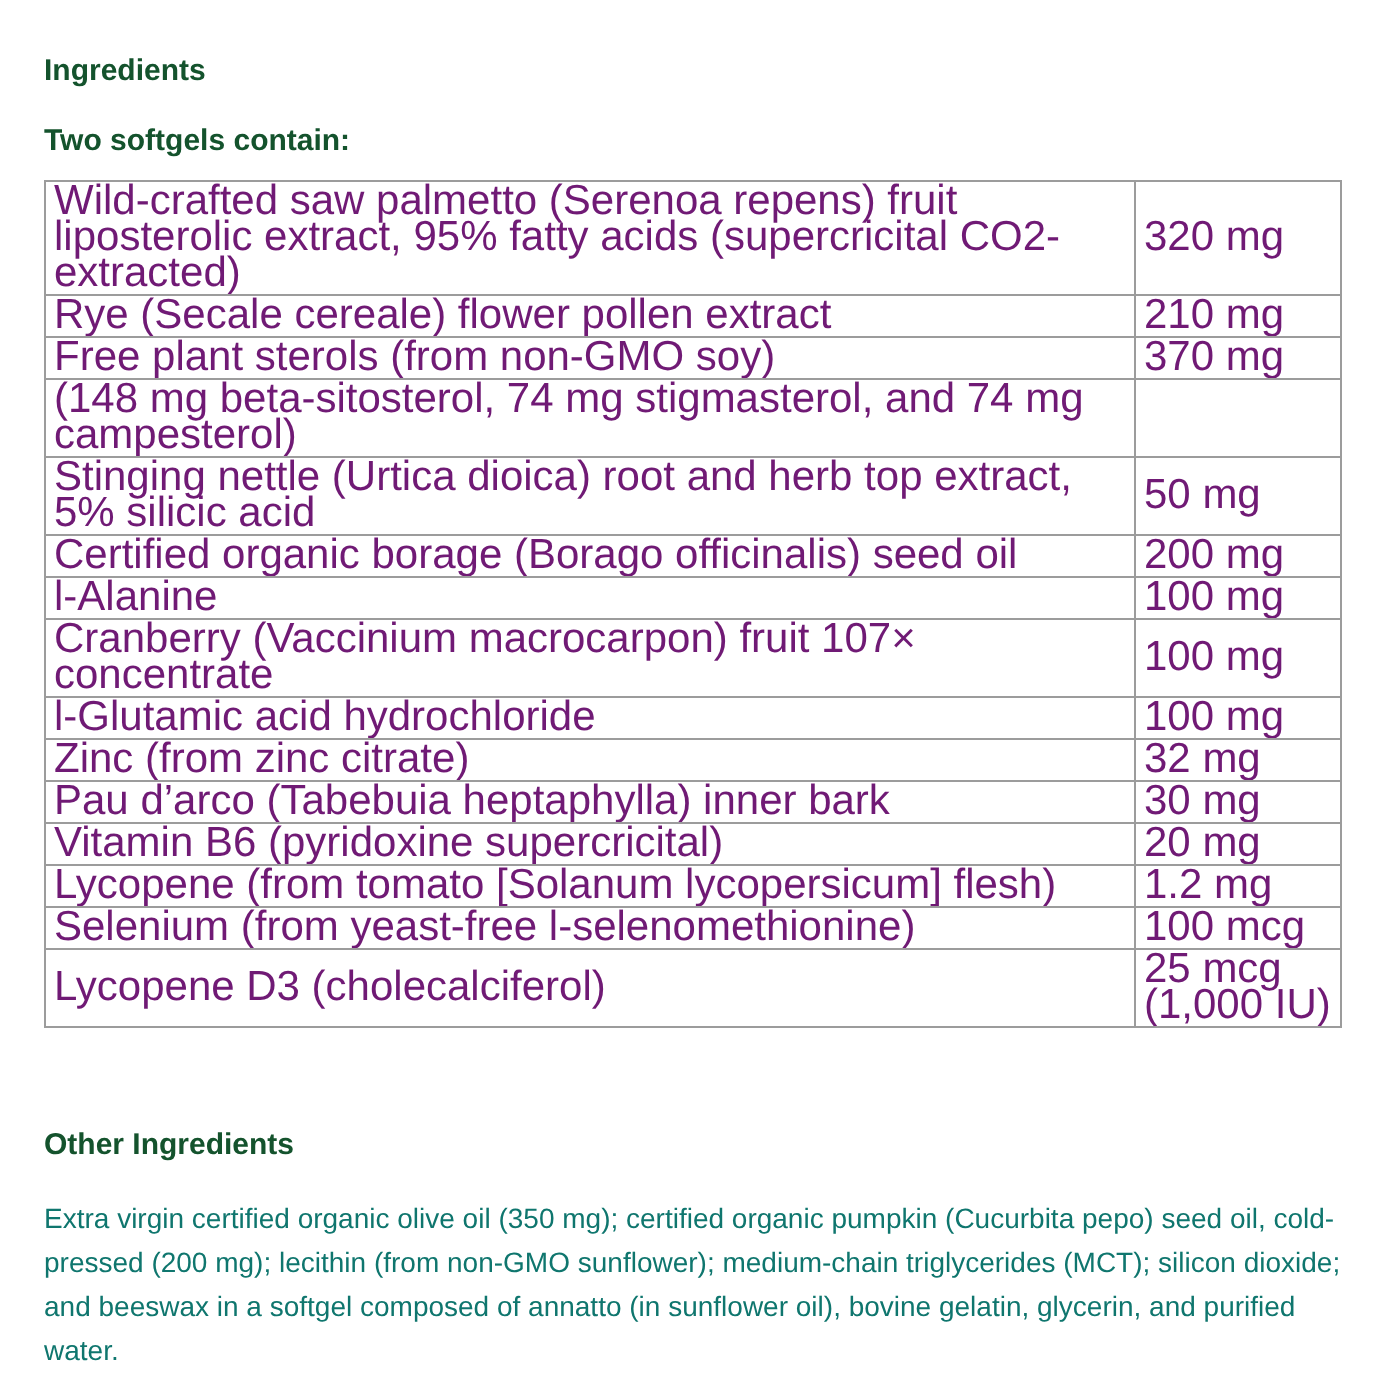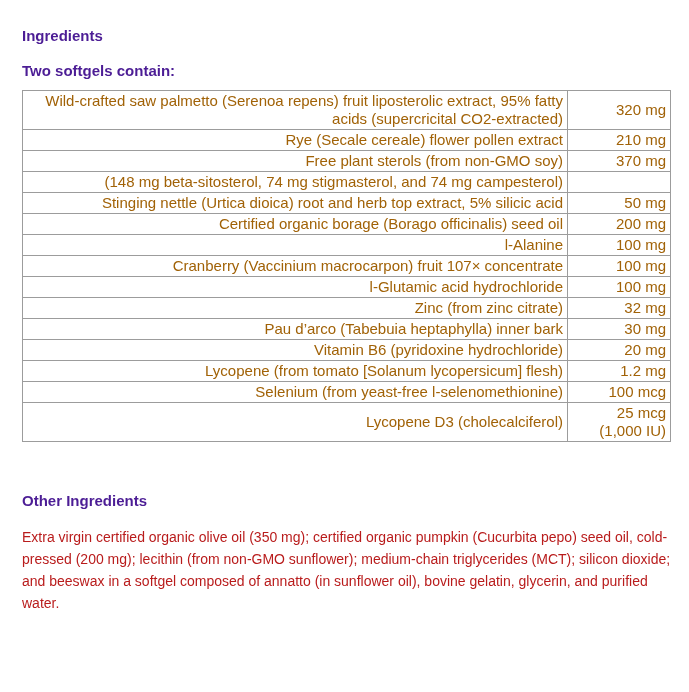--- a/index.html
+++ b/index.html
@@ -8,51 +8,50 @@
     width: 689px;
     height: 692px;
     background: #ffffff;
     font-family: "Liberation Sans", sans-serif;
     padding: 28px 18px 0 22px;
     overflow: hidden;
   }
   .section-heading {
     font-size: 15px;
     font-weight: 700;
-    color: #4c1d95;
+    color: #14532d;
     line-height: 16px;
     margin: 0;
   }
   #ingredients-heading { margin-bottom: 19px; }
   #serving-heading { margin-bottom: 11px; }
   #other-ingredients-heading { margin-bottom: 17px; margin-top: 20px; }
 
   table.supplement-facts {
     border-collapse: collapse;
     table-layout: fixed;
     width: 648px;
     margin: 0 0 51px 0;
-    font-size: 15px;
-    color: #a16207;
-    text-align: right;
+    font-size: 21px;
+    color: #701a75;
   }
   table.supplement-facts td {
     border: 1px solid #9c9c9c;
     padding: 1px 4px;
     line-height: 18px;
     vertical-align: middle;
     overflow: hidden;
   }
   td.ingredient-cell { width: 545px; }
   td.amount-cell { width: 103px; }
 
   .body-paragraph {
     font-size: 14px;
     line-height: 22px;
-    color: #b91c1c;
+    color: #0f766e;
     width: 652px;
     margin: 0;
   }
 </style>
 </head>
 <body>
 
 <h2 class="section-heading" id="ingredients-heading">Ingredients</h2>
 
 <h2 class="section-heading" id="serving-heading">Two softgels contain:</h2>
@@ -97,21 +96,21 @@
     </tr>
     <tr>
       <td class="ingredient-cell">Zinc (from zinc citrate)</td>
       <td class="amount-cell">32 mg</td>
     </tr>
     <tr>
       <td class="ingredient-cell">Pau d’arco (Tabebuia heptaphylla) inner bark</td>
       <td class="amount-cell">30 mg</td>
     </tr>
     <tr>
-      <td class="ingredient-cell">Vitamin B6 (pyridoxine hydrochloride)</td>
+      <td class="ingredient-cell">Vitamin B6 (pyridoxine supercricital)</td>
       <td class="amount-cell">20 mg</td>
     </tr>
     <tr>
       <td class="ingredient-cell">Lycopene (from tomato [Solanum lycopersicum] flesh)</td>
       <td class="amount-cell">1.2 mg</td>
     </tr>
     <tr>
       <td class="ingredient-cell">Selenium (from yeast-free l-selenomethionine)</td>
       <td class="amount-cell">100 mcg</td>
     </tr>

